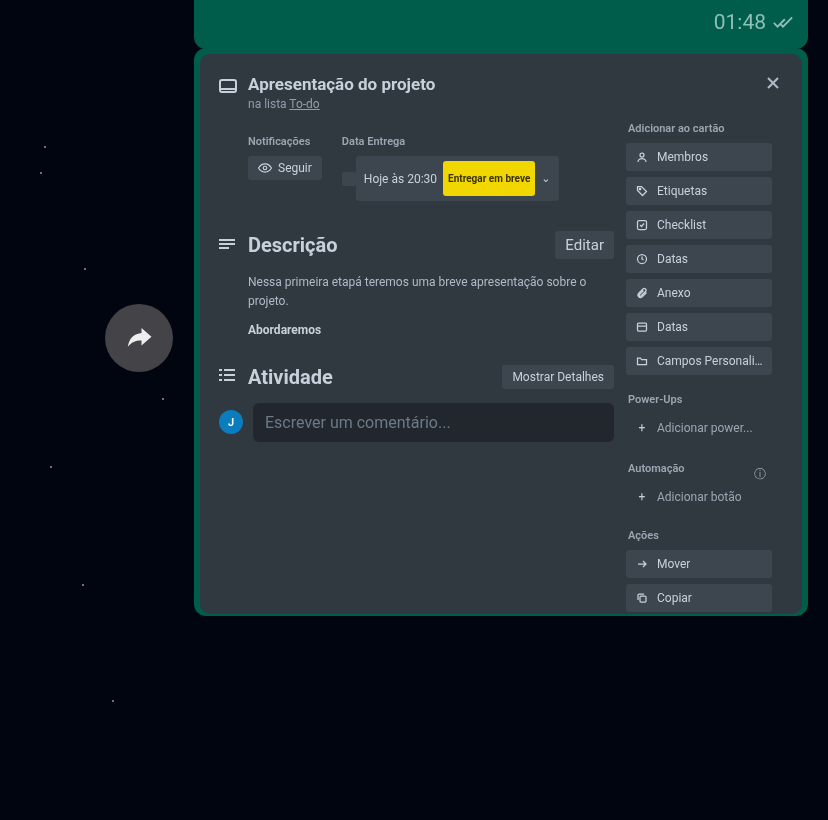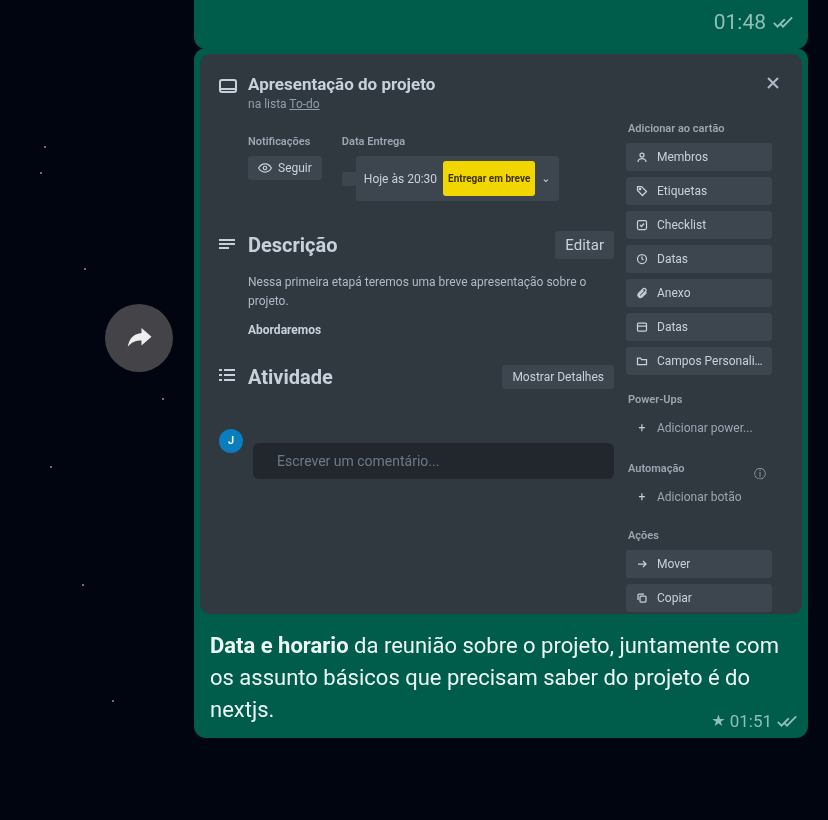--- a/index.html
+++ b/index.html
@@ -134,24 +134,23 @@
     font-size: 12px;
     color: #c7d1db;
     margin-left: auto;
   }
   .comment-row { display:flex; align-items:center; gap: 10px; margin-top: 14px; }
   .avatar { width: 24px; height: 24px; border-radius: 50%; background: #0a7dbf; color: #fff; display:flex;align-items:center;justify-content:center; font-size:11px; font-weight:600; }
   .comment-input {
     flex: 1;
     background: #22272d;
     border-radius: 6px;
-    padding: 10px 24px;
-    font-size: 14px;
+    padding: 10px 12px;
+    font-size: 16px;
     color: #6c7a88;
-    margin-top: 40px;
   }
   .side-heading { font-size: 11px; font-weight: 600; color: #9aa6b2; margin: 6px 0 8px 2px; }
   .side-heading.mt { margin-top: 18px; }
   .side-heading-row { display:flex; align-items:flex-end; justify-content:space-between; padding-right: 6px;}
   .side-btn {
     background: #3d464f;
     border-radius: 3px;
     padding: 7px 9px;
     font-size: 12px;
     color: #c7d1db;
@@ -392,23 +391,20 @@
               <rect x="8" y="8" width="12" height="12" rx="2"></rect>
               <path d="M4 16V6a2 2 0 012-2h10"></path>
             </svg>
           </span>
         <span class="label">Copiar</span>
       </div>
 
     </div>
   </div>
 
-  <div class="caption">
-    <strong>Data e horario</strong><span> da reunião sobre o projeto, juntamente com os assunto básicos que precisam saber do projeto é do nextjs.</span>
-  </div>
   <div class="caption-footer">
     <span class="star-icon">★</span>
     <span>01:51</span>
     <svg viewBox="0 0 24 24">
         <path fill="none" stroke="#8fbfb6" stroke-width="2" d="M2 13l4 4L14 9 M9 14l3 3L22 7"></path>
       </svg>
   </div>
 </div>
 
 </body></html>

